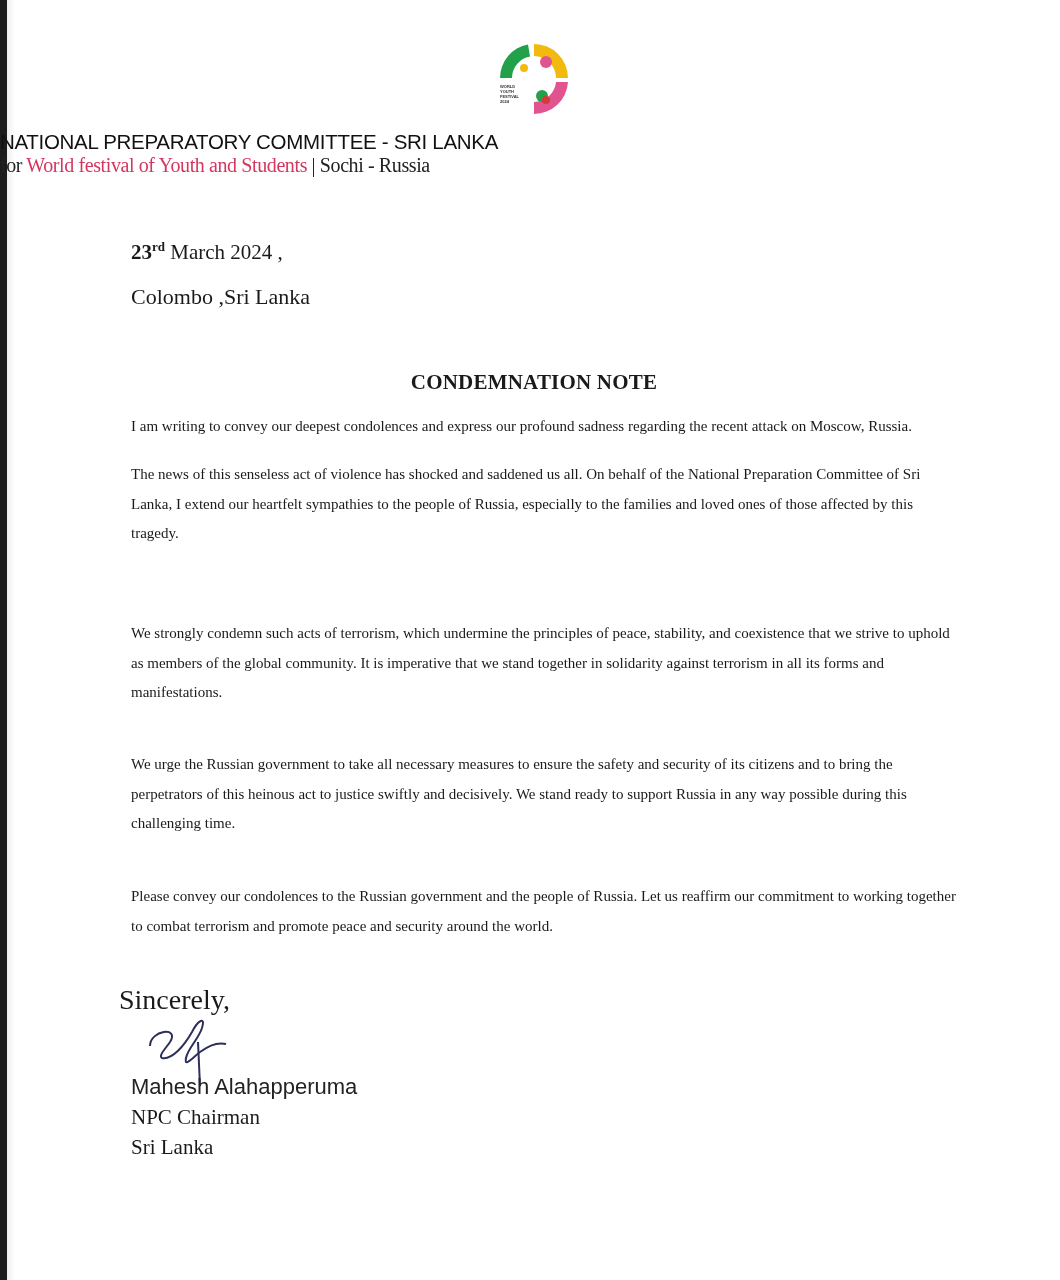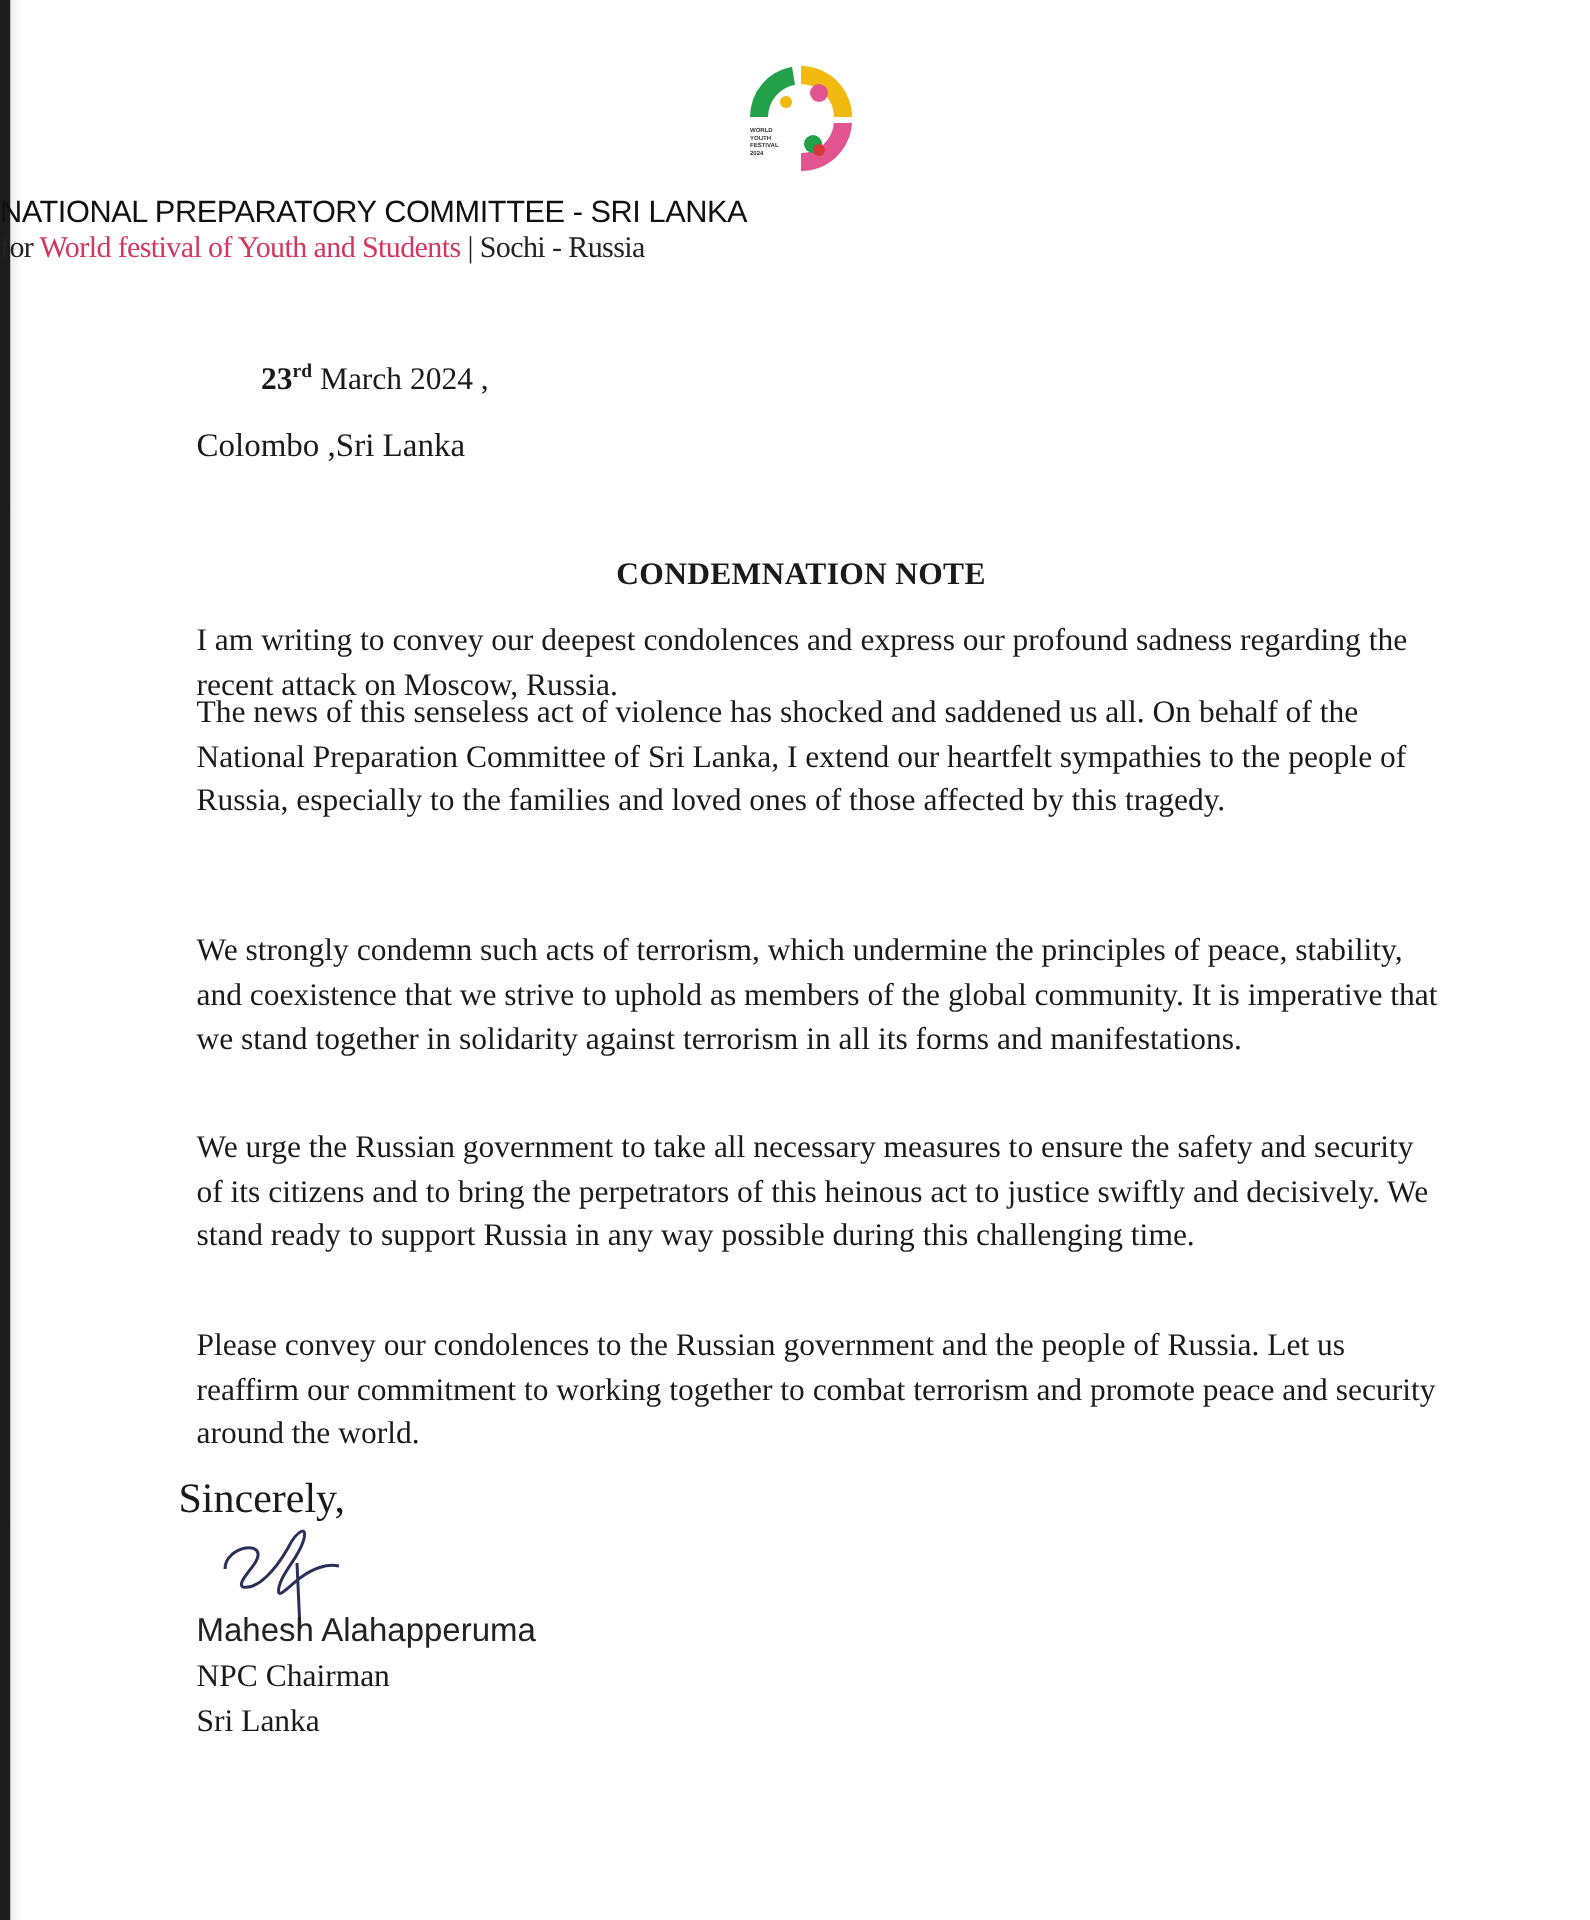--- a/index.html
+++ b/index.html
@@ -27,32 +27,32 @@
     .header-title {
       top: 130px; font-size: 20.5px; color: #111; letter-spacing: -0.3px;
     }
     .header-sub {
       top: 154px; font-size: 20px; color: #222; letter-spacing: -0.4px; font-family: Liberation Serif, serif;
     }
     .header-sub .accent { color: #d4365f; }
     .date {
       position: absolute; left: 131px; top: 240px; font-size: 21px;
     }
-    .date b { font-weight: bold; margin-left: 43px; }
+    .date b { font-weight: bold; }
     .date sup { font-size: 13px; font-weight: bold; vertical-align: 8px; line-height: 0; }
     .place {
       position: absolute; left: 131px; top: 284px; font-size: 22px;
     }
     .title {
       position: absolute; left: 0; width: 1068px; top: 370px;
       text-align: center; font-size: 21px; font-weight: bold; letter-spacing: 0.2px;
     }
     .para {
       position: absolute; left: 131px; width: 830px;
-      font-size: 21px; line-height: 29.5px; margin: 0;
+      font-size: 15px; line-height: 29.5px; margin: 0;
     }
     .p1 { top: 412px; }
     .p2 { top: 460px; }
     .p3 { top: 586px; margin-top: 33px; }
     .p4 { top: 750px; }
     .p5 { top: 882px; }
     .closing { position: absolute; left: 119px; top: 984px; font-size: 28px; }
     .signature {
       position: absolute; left: 140px; top: 1008px; width: 100px; height: 80px;
     }

